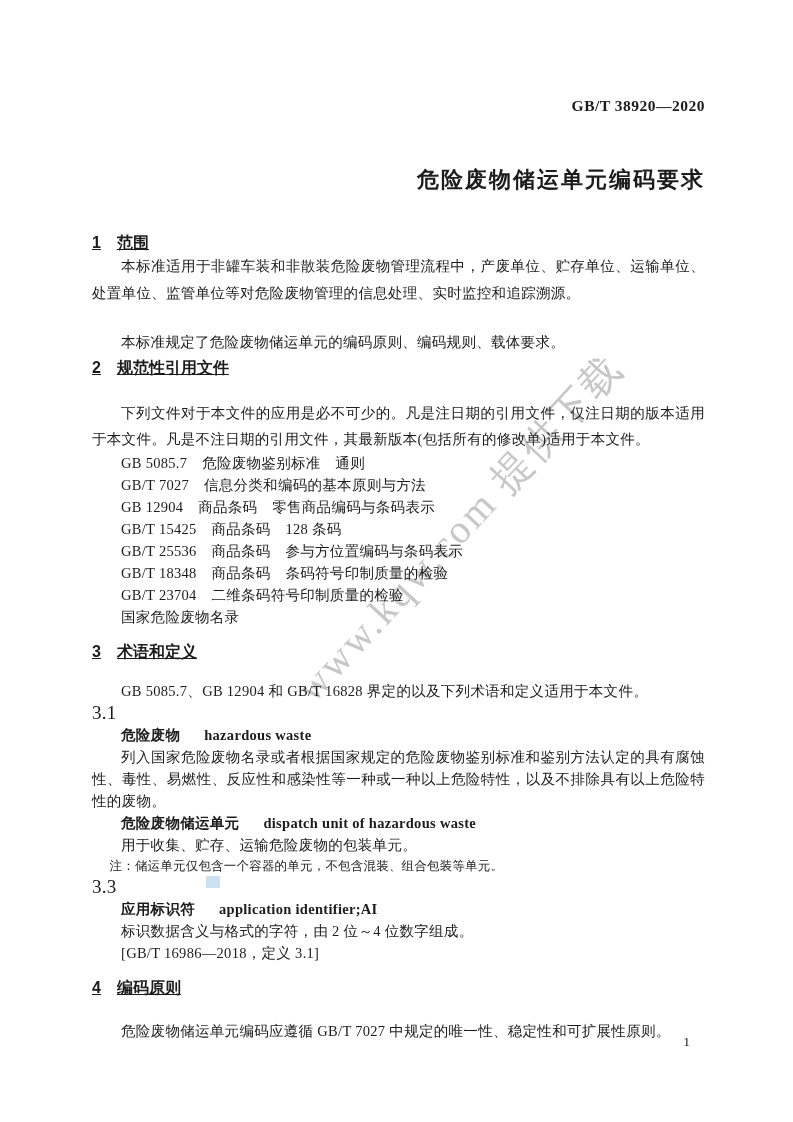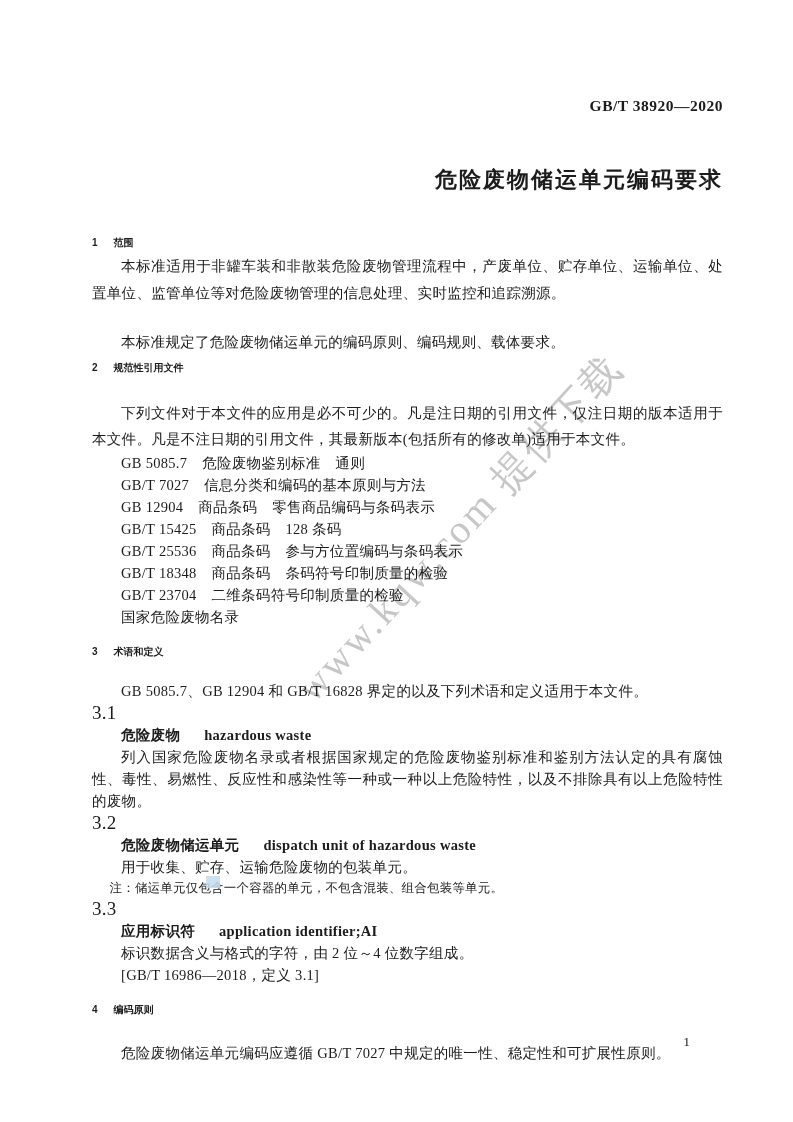--- a/index.html
+++ b/index.html
@@ -4,43 +4,44 @@
 <style>
   html,body{margin:0;padding:0;background:#ffffff;}
   .page{
     position:relative;
     width:793px;height:1122px;
     background:#ffffff;
     overflow:hidden;
     color:#1c1c1c;
     font-family:"Liberation Serif","DejaVu Serif",serif;
   }
-  .content{position:relative;z-index:2;padding:0 70px 0 92px;}
+  .content{position:relative;z-index:2;padding:0 88px 0 92px;}
   .doc-code{
     margin-top:97px;
     text-align:right;
     font-weight:bold;
     font-size:15.5px;
     line-height:18px;
     letter-spacing:.5px;
   }
   .doc-title{
     margin-top:50px;
     text-align:right;
     font-family:"Liberation Sans","DejaVu Sans",sans-serif;
     font-weight:bold;
     font-size:22px;
     line-height:30px;
     letter-spacing:2px;
   }
   .sec-heading{
     font-family:"Liberation Sans","DejaVu Sans",sans-serif;
     font-weight:bold;
-    font-size:10px;
+    font-size:16px;
     line-height:20px;
+    text-decoration:underline;
   }
   .sec-heading .sec-title{margin-left:16px;}
   .h1{margin-top:38px;}
   .h2{margin-top:2px;}
   .h3{margin-top:14px;}
   .h4{margin-top:14px;}
   .para{
     font-size:14.5px;
     line-height:27px;
     text-indent:2em;
@@ -131,21 +132,20 @@
     </div>
     <div class="s3block">
       <div class="para3 intro3">GB 5085.7、GB 12904 和 GB/T 16828 界定的以及下列术语和定义适用于本文件。</div>
 
       <div class="term-num">3.1</div>
       <div class="term-line">
         <span class="term-zh">危险废物</span><span class="term-en">hazardous waste</span>
       </div>
       <div class="para3 def-2line">列入国家危险废物名录或者根据国家规定的危险废物鉴别标准和鉴别方法认定的具有腐蚀性、毒性、易燃性、反应性和感染性等一种或一种以上危险特性，以及不排除具有以上危险特性的废物。</div>
 
-      <div class="term-num">3.2</div>
       <div class="term-line">
         <span class="term-zh">危险废物储运单元</span><span class="term-en">dispatch unit of hazardous waste</span>
       </div>
       <div class="para3">用于收集、贮存、运输危险废物的包装单元。</div>
       <div class="note-line">注：储运单元仅包含一个容器的单元，不包含混装、组合包装等单元。</div>
 
       <div class="term-num">3.3</div>
       <div class="term-line">
         <span class="term-zh">应用标识符</span><span class="term-en">application identifier;AI</span>
       </div>

